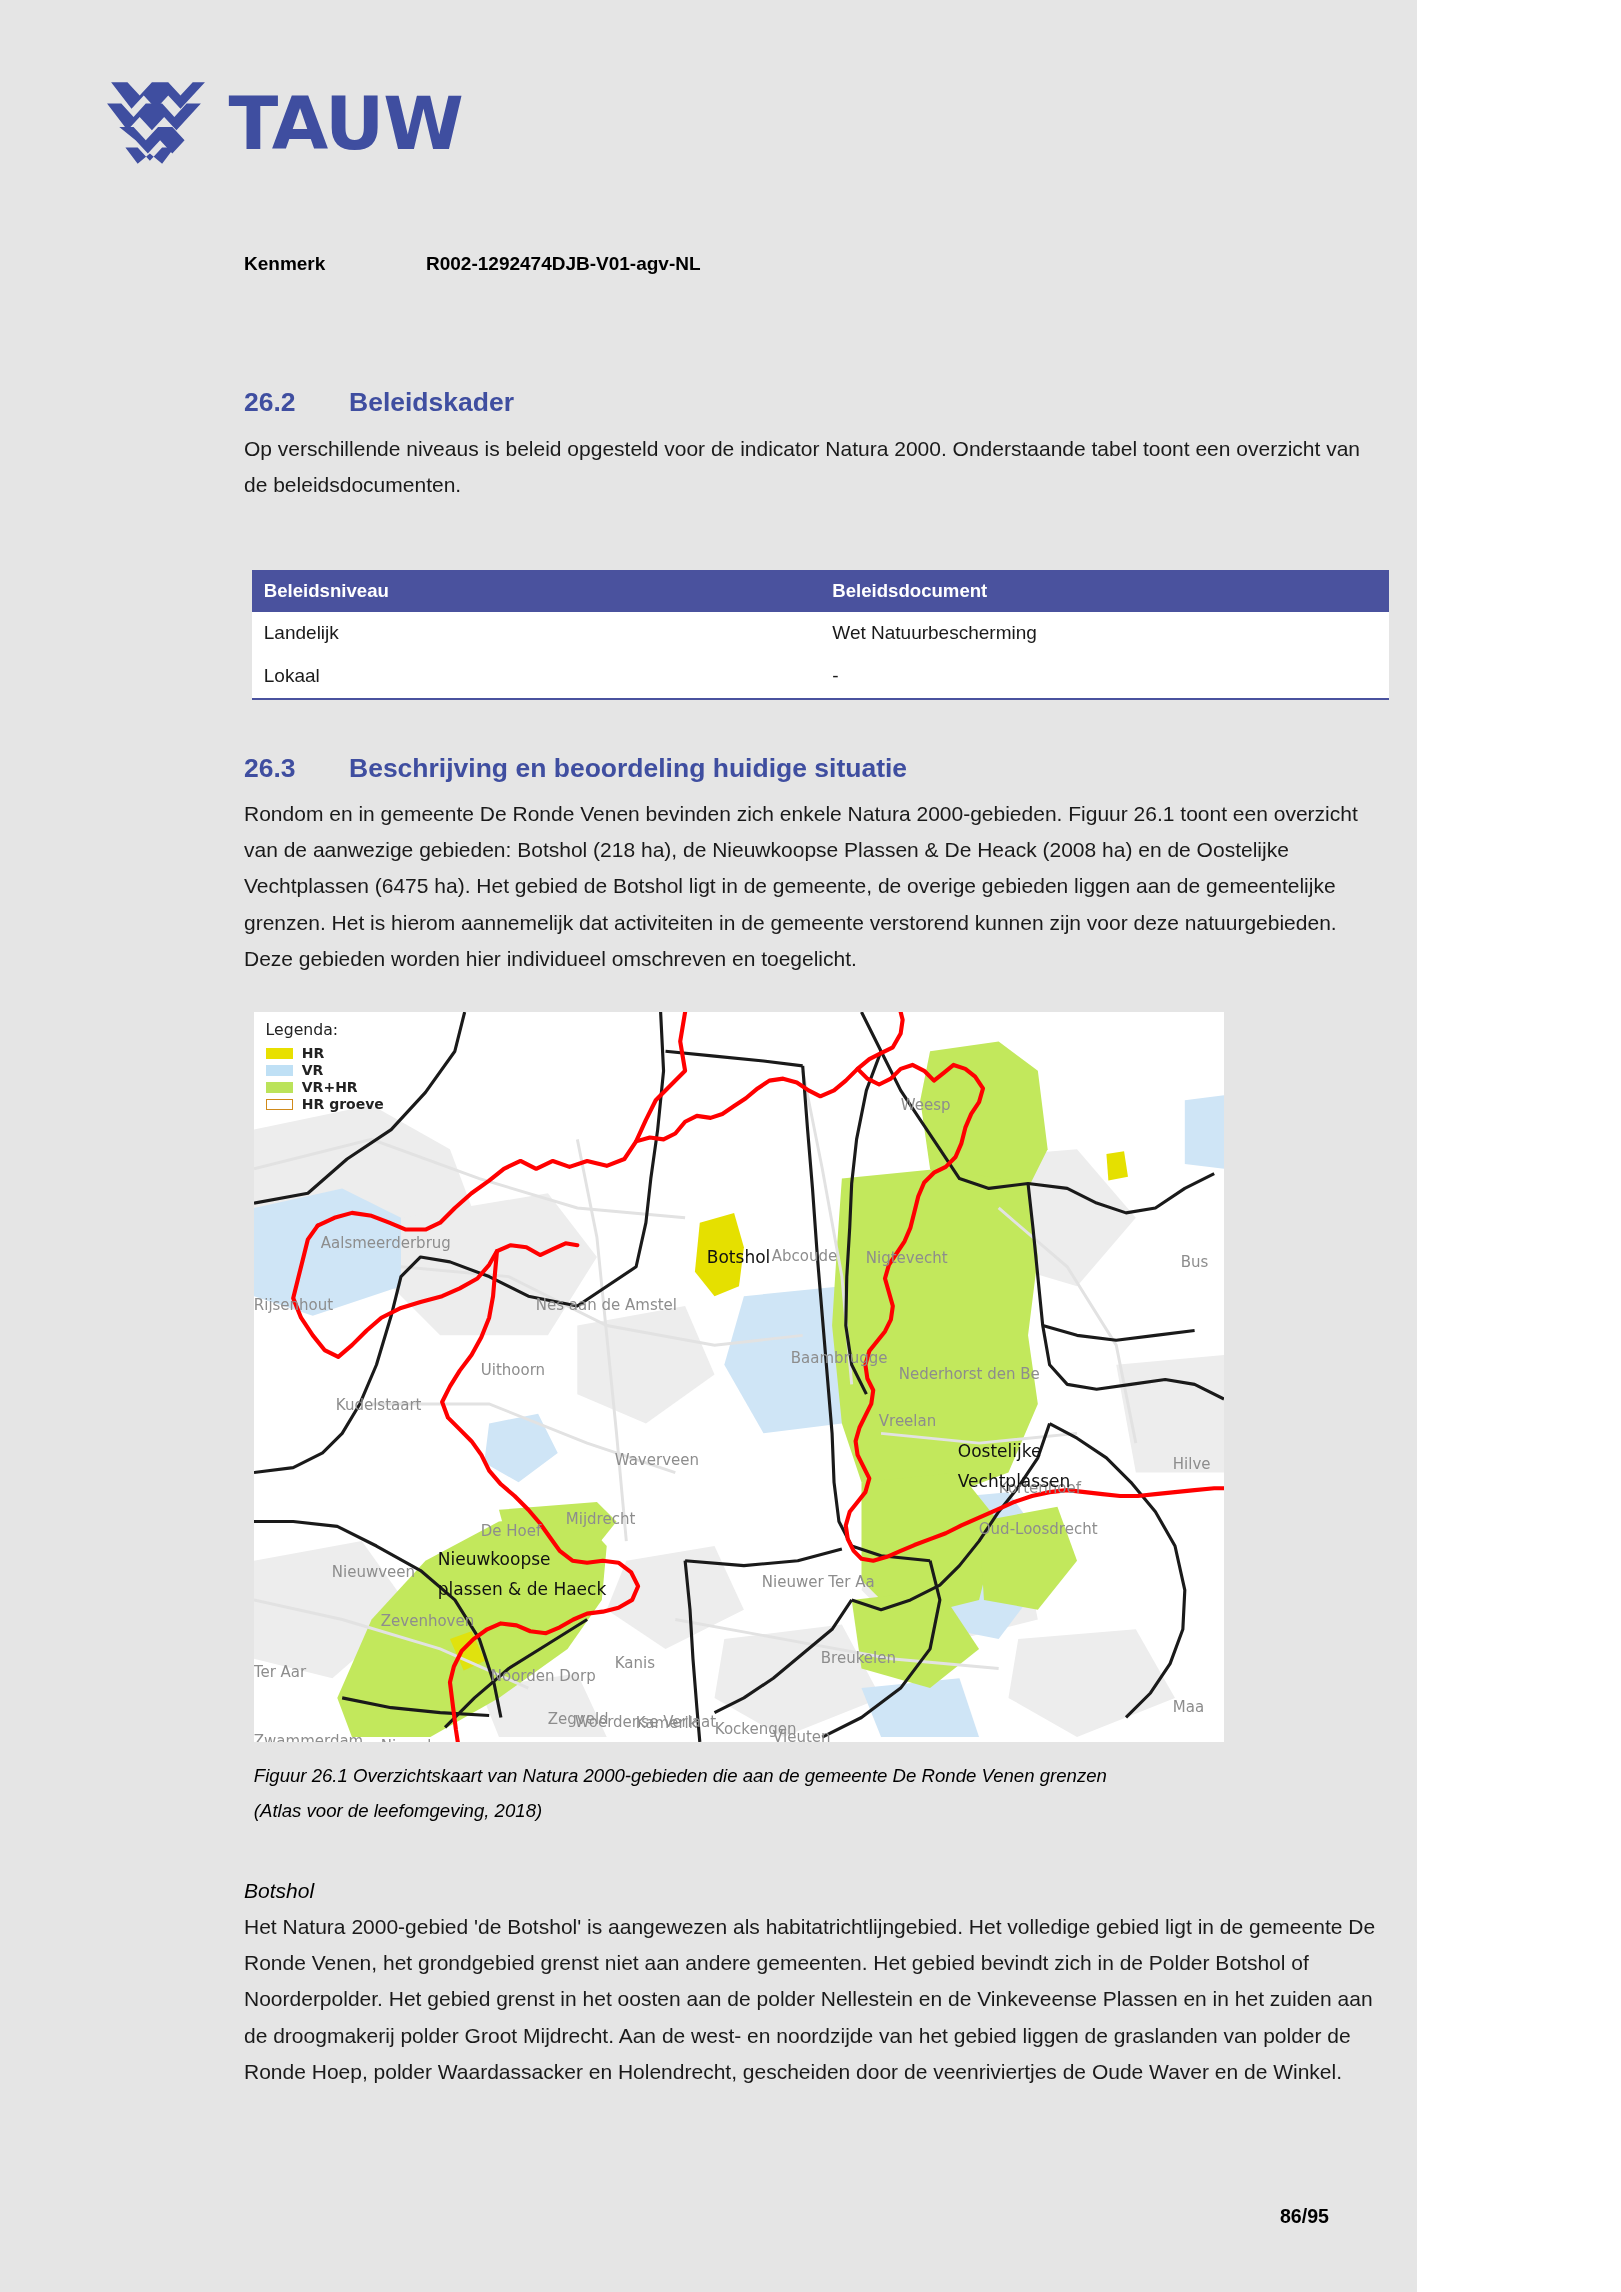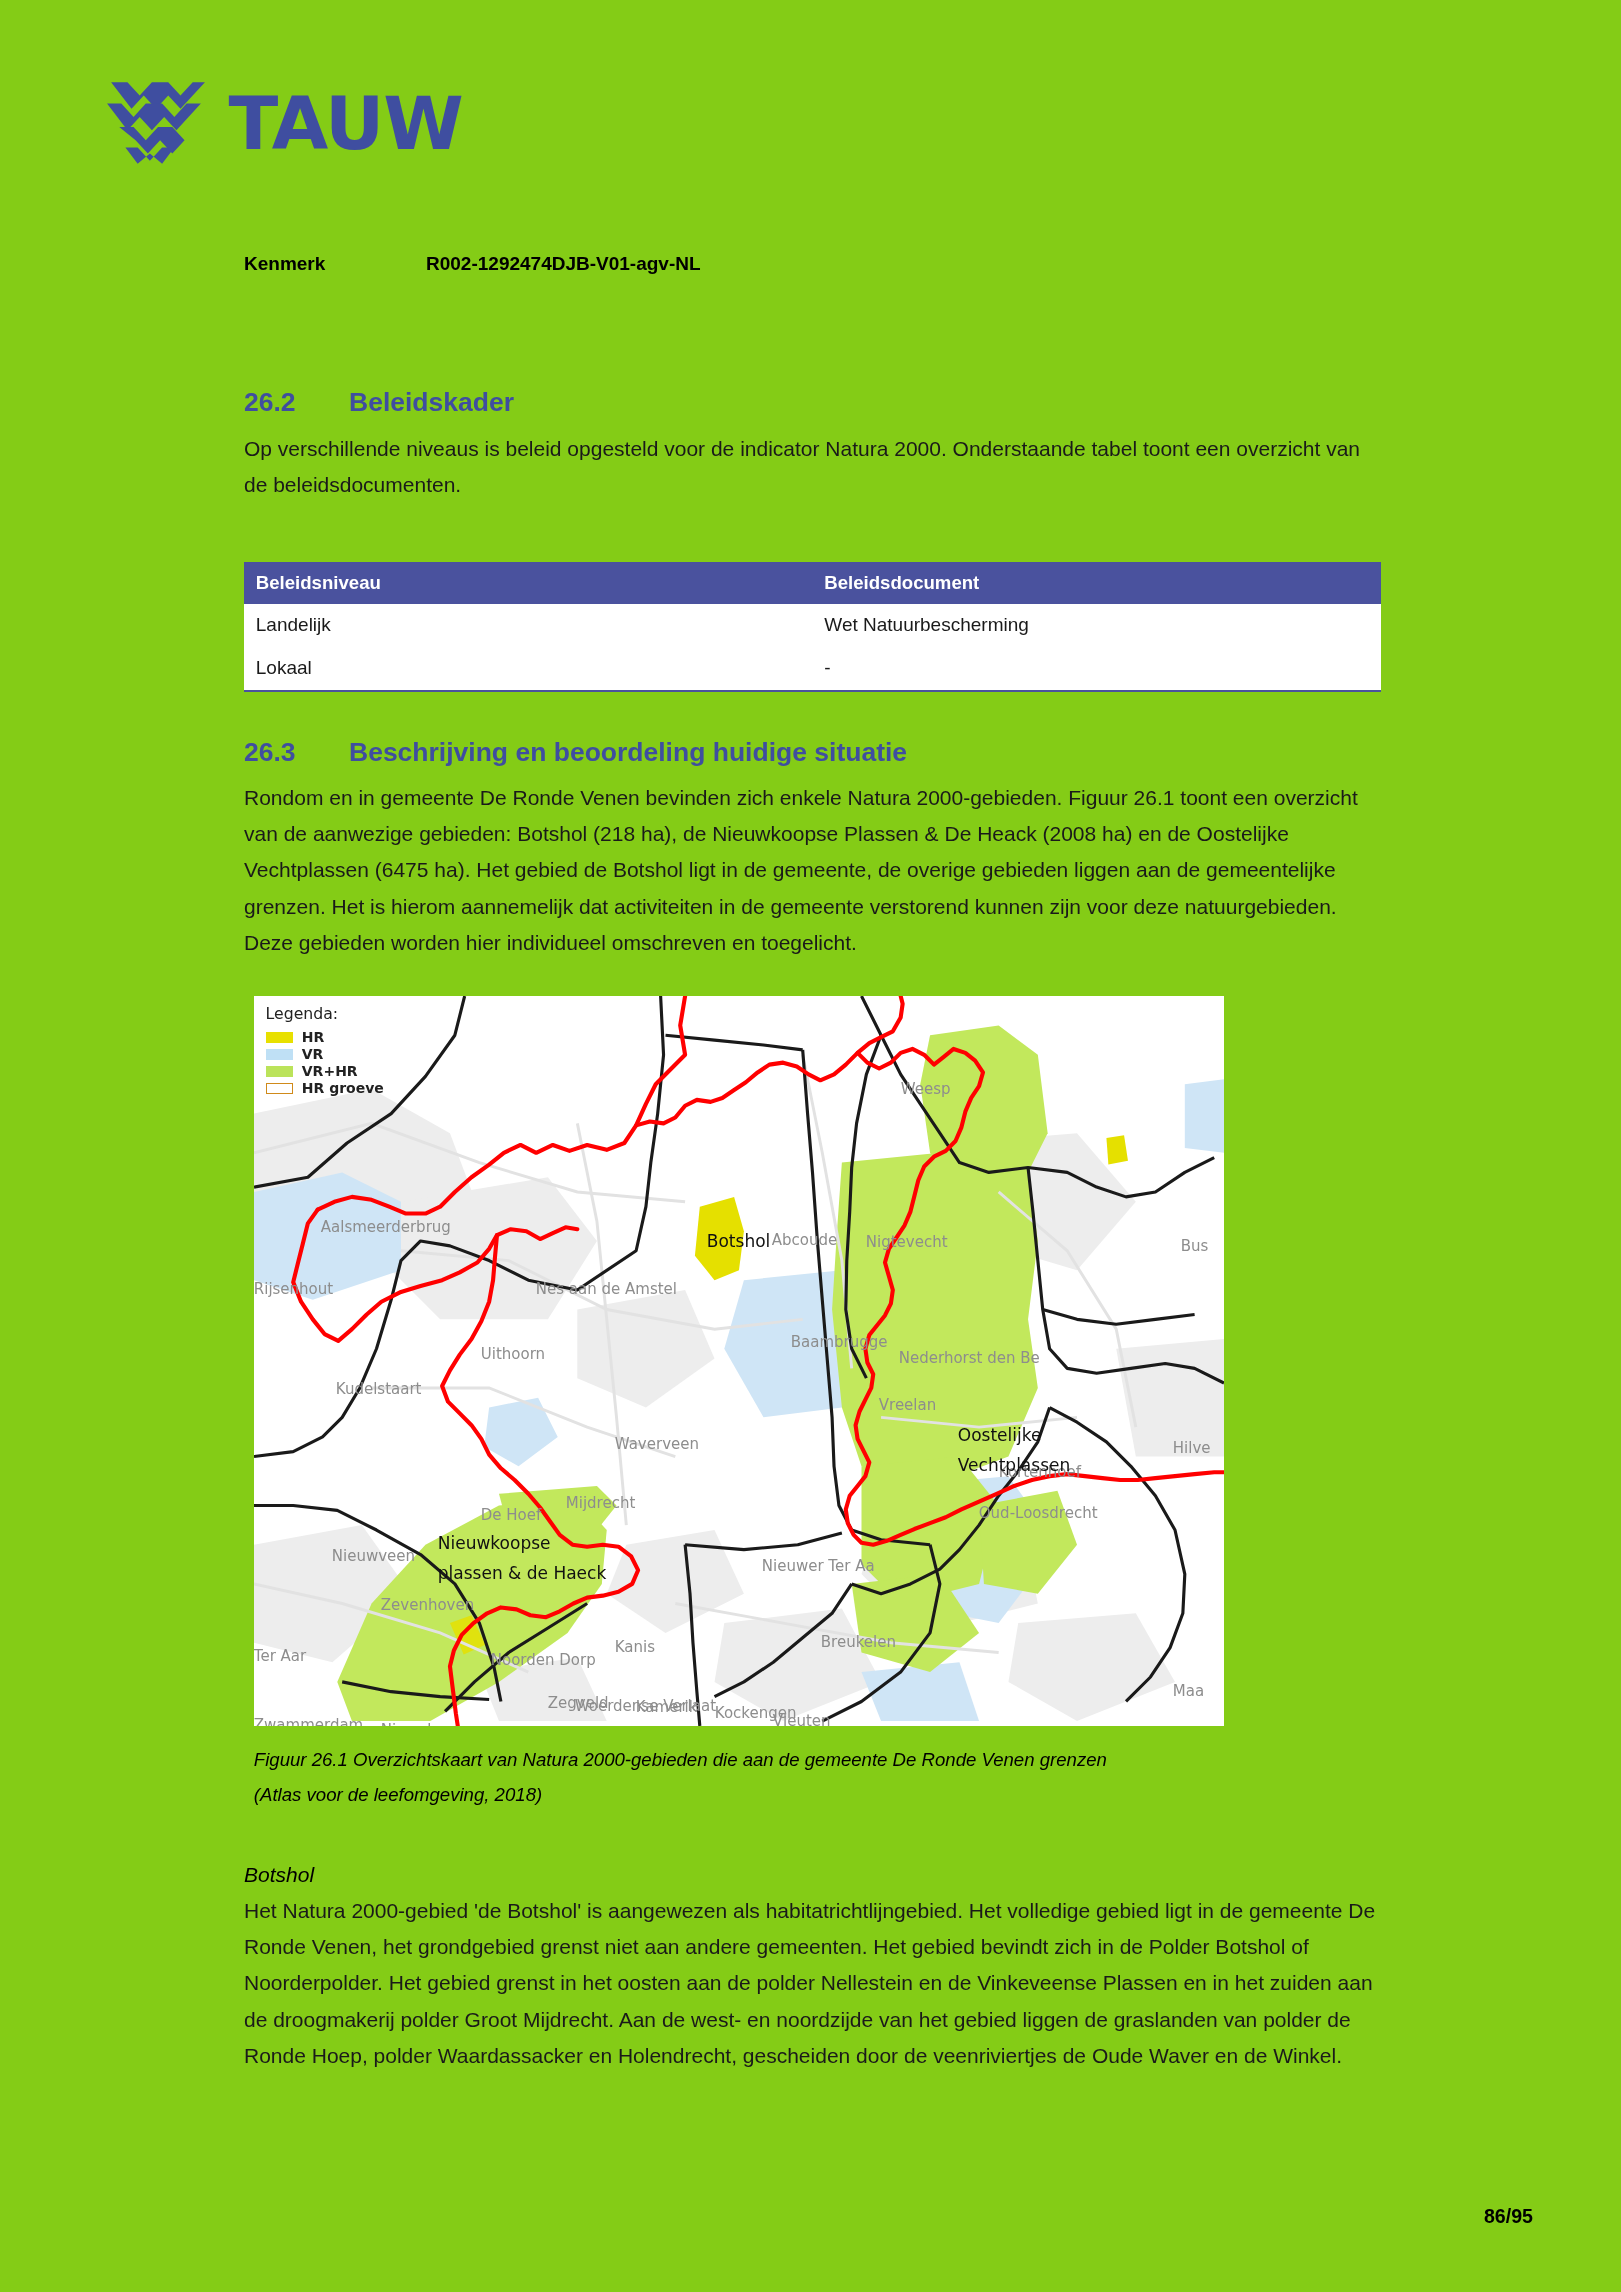--- a/index.html
+++ b/index.html
@@ -6,23 +6,23 @@
     margin: 0;
     padding: 0;
     background: #ffffff;
   }
   body {
     font-family: "Liberation Sans", sans-serif;
     color: #000000;
   }
   .page {
     position: relative;
-    width: 1621px;
+    width: 1417px;
     height: 2293px;
-    background: #84cc16;
+    background: #e5e5e5;
     overflow: hidden;
   }
 
   
   .logo-block {
     position: absolute;
     left: 105px;
     top: 76px;
     display: flex;
     align-items: center;
@@ -77,21 +77,21 @@
 
   .spacer-36 { height: 35px; }
   .spacer-46 { height: 45px; }
   .spacer-60 { height: 59px; }
 
   
   table.policy {
     border-collapse: collapse;
     width: 1137px;
     table-layout: fixed;
-    margin: 0;
+    margin: 8px;
   }
   table.policy th {
     background: #4a529e;
     color: #ffffff;
     font-size: 18.6px;
     font-weight: 700;
     text-align: left;
     padding: 9.8px 11.8px 10.8px 11.8px;
     border: none;
   }

